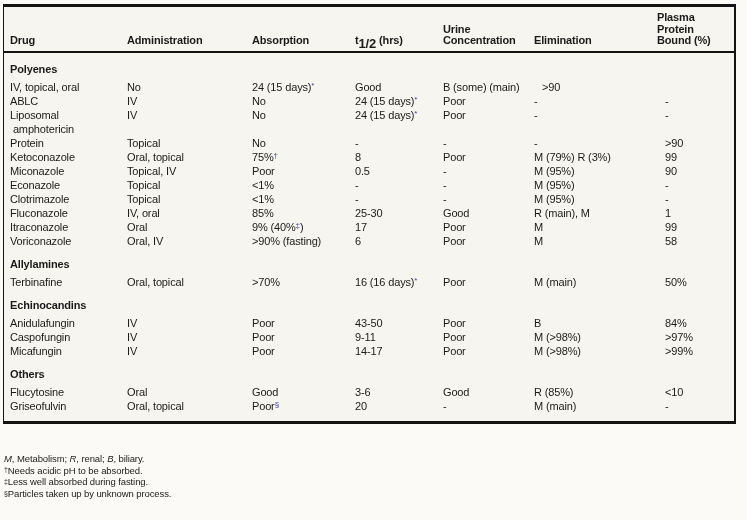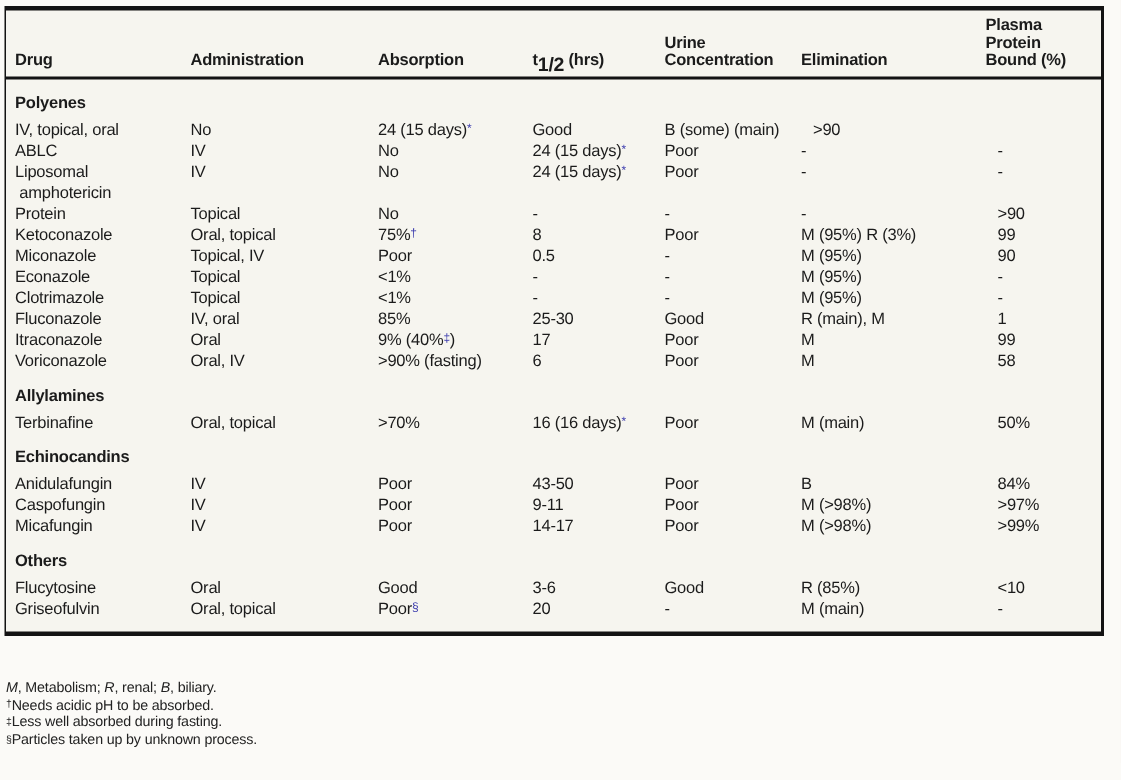--- a/index.html
+++ b/index.html
@@ -121,21 +121,21 @@
           <div class="cell c4">-</div>
           <div class="cell c5">-</div>
           <div class="cell c6">&gt;90</div>
         </div>
         <div class="row">
           <div class="cell c0">Ketoconazole</div>
           <div class="cell c1">Oral, topical</div>
           <div class="cell c2">75%<span class="marker">†</span></div>
           <div class="cell c3">8</div>
           <div class="cell c4">Poor</div>
-          <div class="cell c5">M (95%) R (3%)</div>
+          <div class="cell c5">M (79%) R (3%)</div>
           <div class="cell c6">99</div>
         </div>
         <div class="row">
           <div class="cell c0">Miconazole</div>
           <div class="cell c1">Topical, IV</div>
           <div class="cell c2">Poor</div>
           <div class="cell c3">0.5</div>
           <div class="cell c4">-</div>
           <div class="cell c5">M (95%)</div>
           <div class="cell c6">90</div>

